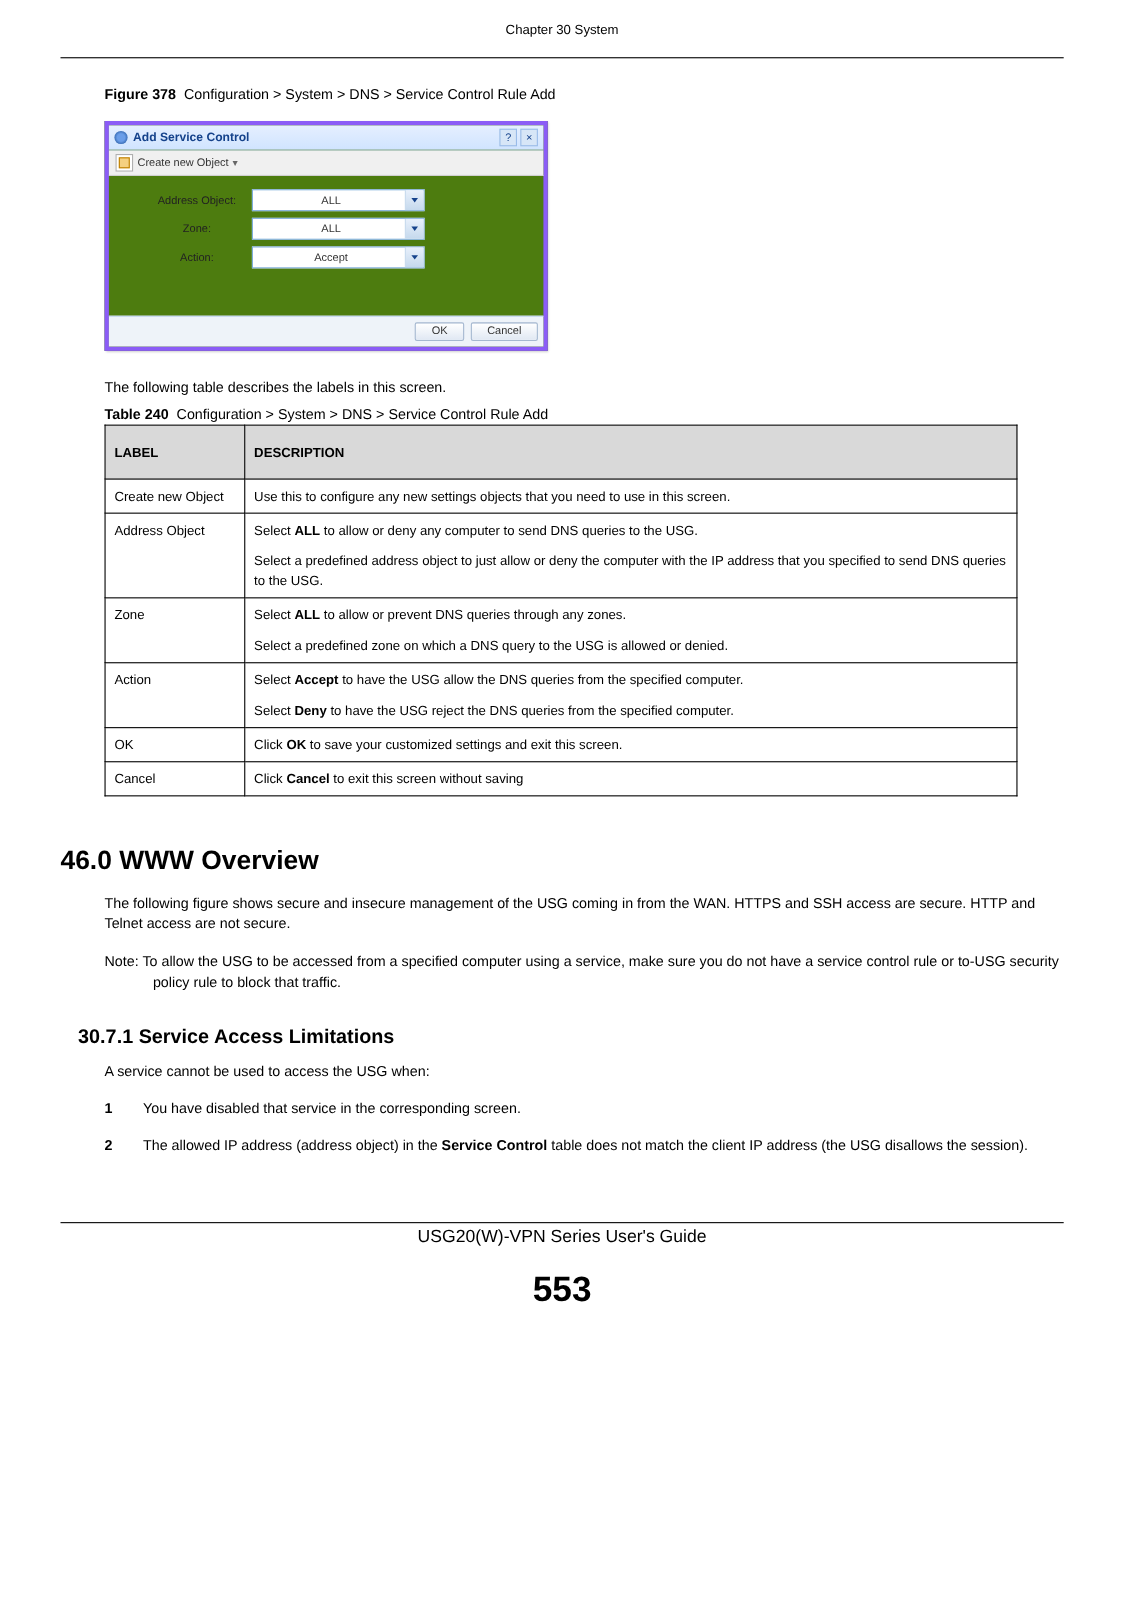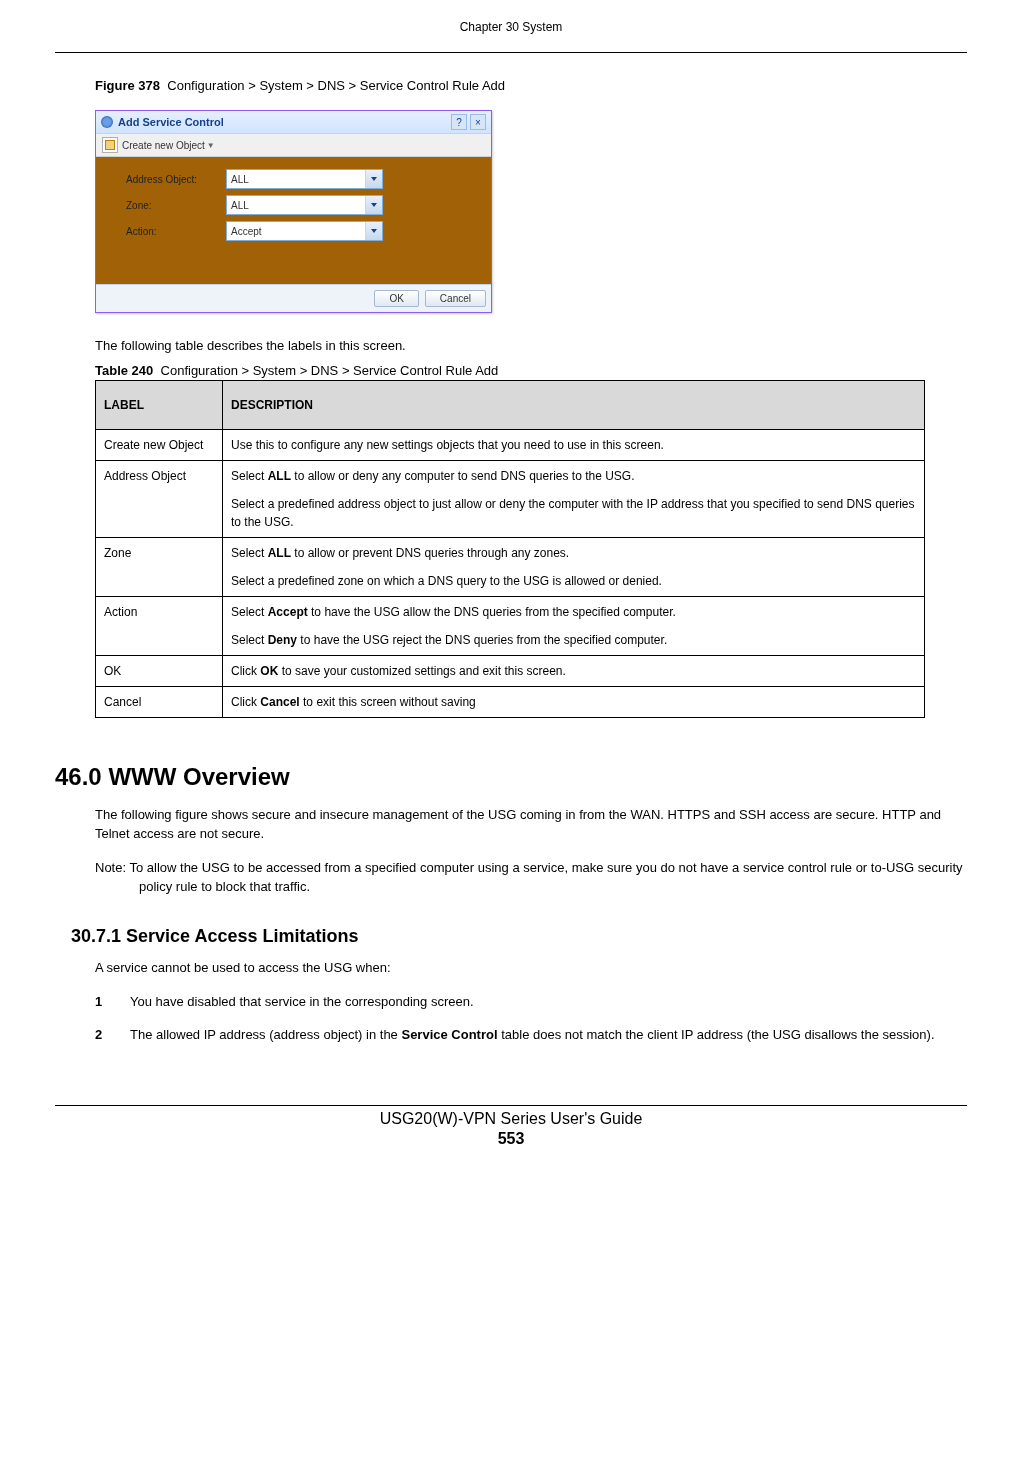--- a/index.html
+++ b/index.html
@@ -19,26 +19,27 @@
   hr.top-rule {
     border: none;
     border-top: 1px solid #000;
     margin: 0 0 25px 0;
   }
   .content-body { margin-left: 40px; }
   .fig-caption { font-size: 13px; margin-bottom: 17px; }
   .fig-caption b { font-weight: bold; }
   .dialog-shot {
     width: 395px;
-    border: 1px solid #8b5cf6;
-    background: #a16207;
+    border: 4px solid #8b5cf6;
+    background: #4d7c0f;
     font-family: Tahoma, sans-serif;
     font-size: 10px;
     position: relative;
     box-shadow: 1px 1px 2px rgba(0,0,0,0.2);
+    text-align: center;
   }
   .dlg-title {
     background: linear-gradient(to bottom, #e5efff 0%, #d0e4ff 100%);
     border-bottom: 1px solid #c0d4ef;
     padding: 3px 5px;
     display: flex;
     align-items: center;
     color: #15428b;
     font-weight: bold;
     font-size: 11px;
@@ -80,21 +81,21 @@
   .dp{margin-bottom:10px;}
   h2.sec{font-family:Arial,Helvetica,sans-serif;font-size:24px;font-weight:bold;margin-top:45px;margin-bottom:15px;margin-left:0;}
   h3.sub{font-family:Arial,Helvetica,sans-serif;font-size:18px;font-weight:bold;margin-top:30px;margin-bottom:12px;margin-left:16px;}
   .body-p{font-size:13px;margin-bottom:15px;line-height:1.45;}
   .note-p{font-size:13px;line-height:1.45;margin-bottom:15px;padding-left:44px;text-indent:-44px;}
   .ol-item{display:flex;margin-top:14px;font-size:13px;line-height:1.45;}
   .ol-num{width:35px;font-weight:bold;flex-shrink:0;}
   .ol-txt{flex:1;}
   hr.bot-rule{border:none;border-top:1px solid #000;margin:60px 0 4px 0;}
   .footer{text-align:center;font-size:16px;}
-  .footer-page{text-align:center;font-family:Arial,Helvetica,sans-serif;font-size:16px;font-weight:bold;margin-top:2px;}
+  .footer-page{text-align:center;font-family:Arial,Helvetica,sans-serif;font-size:32px;font-weight:bold;margin-top:20px;}
 </style>
 </head>
 <body>
 
 <div class="chapter-header">Chapter 30 System</div>
 <hr class="top-rule">
 
 <div class="content-body">
 
   <div class="fig-caption">

